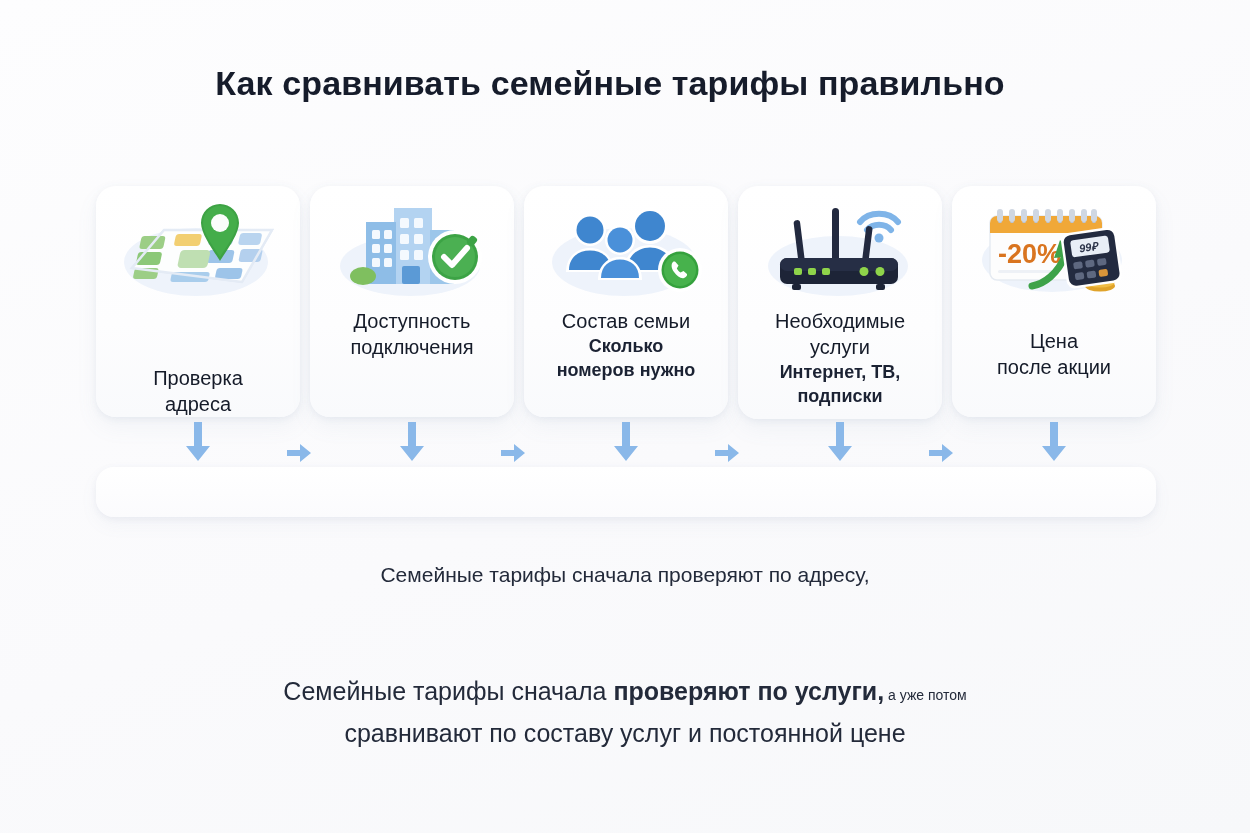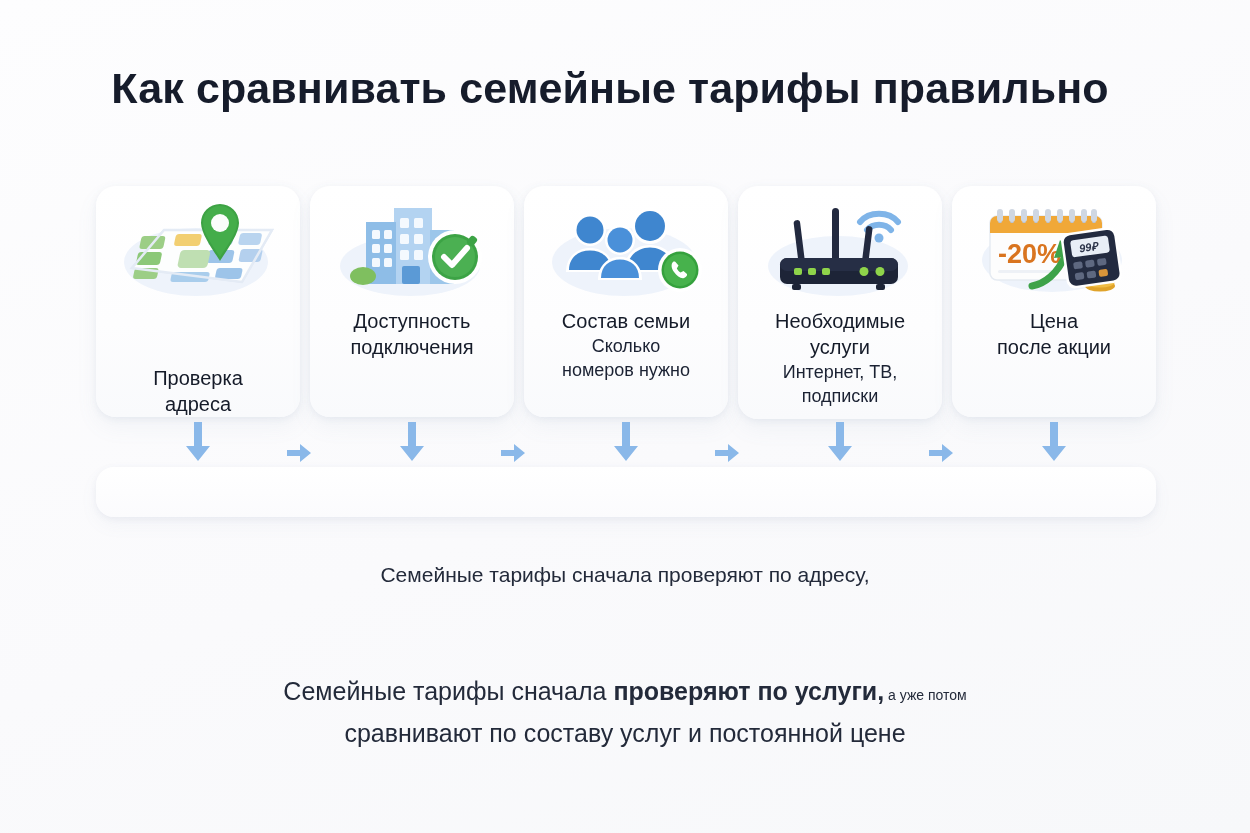--- a/index.html
+++ b/index.html
@@ -24,21 +24,21 @@
     background: linear-gradient(160deg, #fdfdfe 0%, #fafafc 55%, #f7f8fa 100%);
   }
 
   
   .title {
     position: absolute;
     top: 64px;
     left: 0;
     width: 1220px;
     text-align: center;
-    font-size: 43px;
+    font-size: 34px;
     font-weight: bold;
     letter-spacing: 0.1px;
     color: #161c2b;
     white-space: nowrap;
   }
   .title .t-light { font-weight: bold; }
   .title .t-strong { font-weight: bold; }
 
   
   .cards-row {
@@ -82,21 +82,21 @@
   .card-title {
     font-size: 20px;
     line-height: 26px;
     font-weight: normal;
     color: #151b29;
     white-space: pre-line;
   }
   .card-sub {
     font-size: 18px;
     line-height: 24px;
-    font-weight: normal;
+    font-weight: bold;
     color: #1b2233;
     white-space: pre-line;
   }
 
   
   .arrow-right {
     position: absolute;
     top: 255px;
     width: 26px;
     height: 24px;
@@ -320,21 +320,21 @@
         </svg>
       </div>
       <div class="card-text">
         <div class="card-title">Необходимые
 услуги</div>
         <div class="card-sub">Интернет, ТВ,
 подписки</div>
       </div>
     </div>
 
-    <div class="card" style="left:856px;">
+    <div class="card" style="left:856px;gap:20px;">
       <div class="card-icon">
         <svg viewBox="0 0 160 104">
           <ellipse cx="78" cy="60" rx="70" ry="32" fill="#eef3fb"></ellipse>
 
           <g transform="translate(16,8)">
             <rect x="0" y="8" width="112" height="64" rx="7" fill="#fdfdfd" stroke="#e6ebf2" stroke-width="1.5"></rect>
             <path d="M0 15 a7 7 0 0 1 7 -7 h98 a7 7 0 0 1 7 7 v10 h-112 z" fill="#f0a838"></path>
 
             <g fill="none" stroke="#b9c3d2" stroke-width="3">
               <path d="M10 2 v13"></path>

